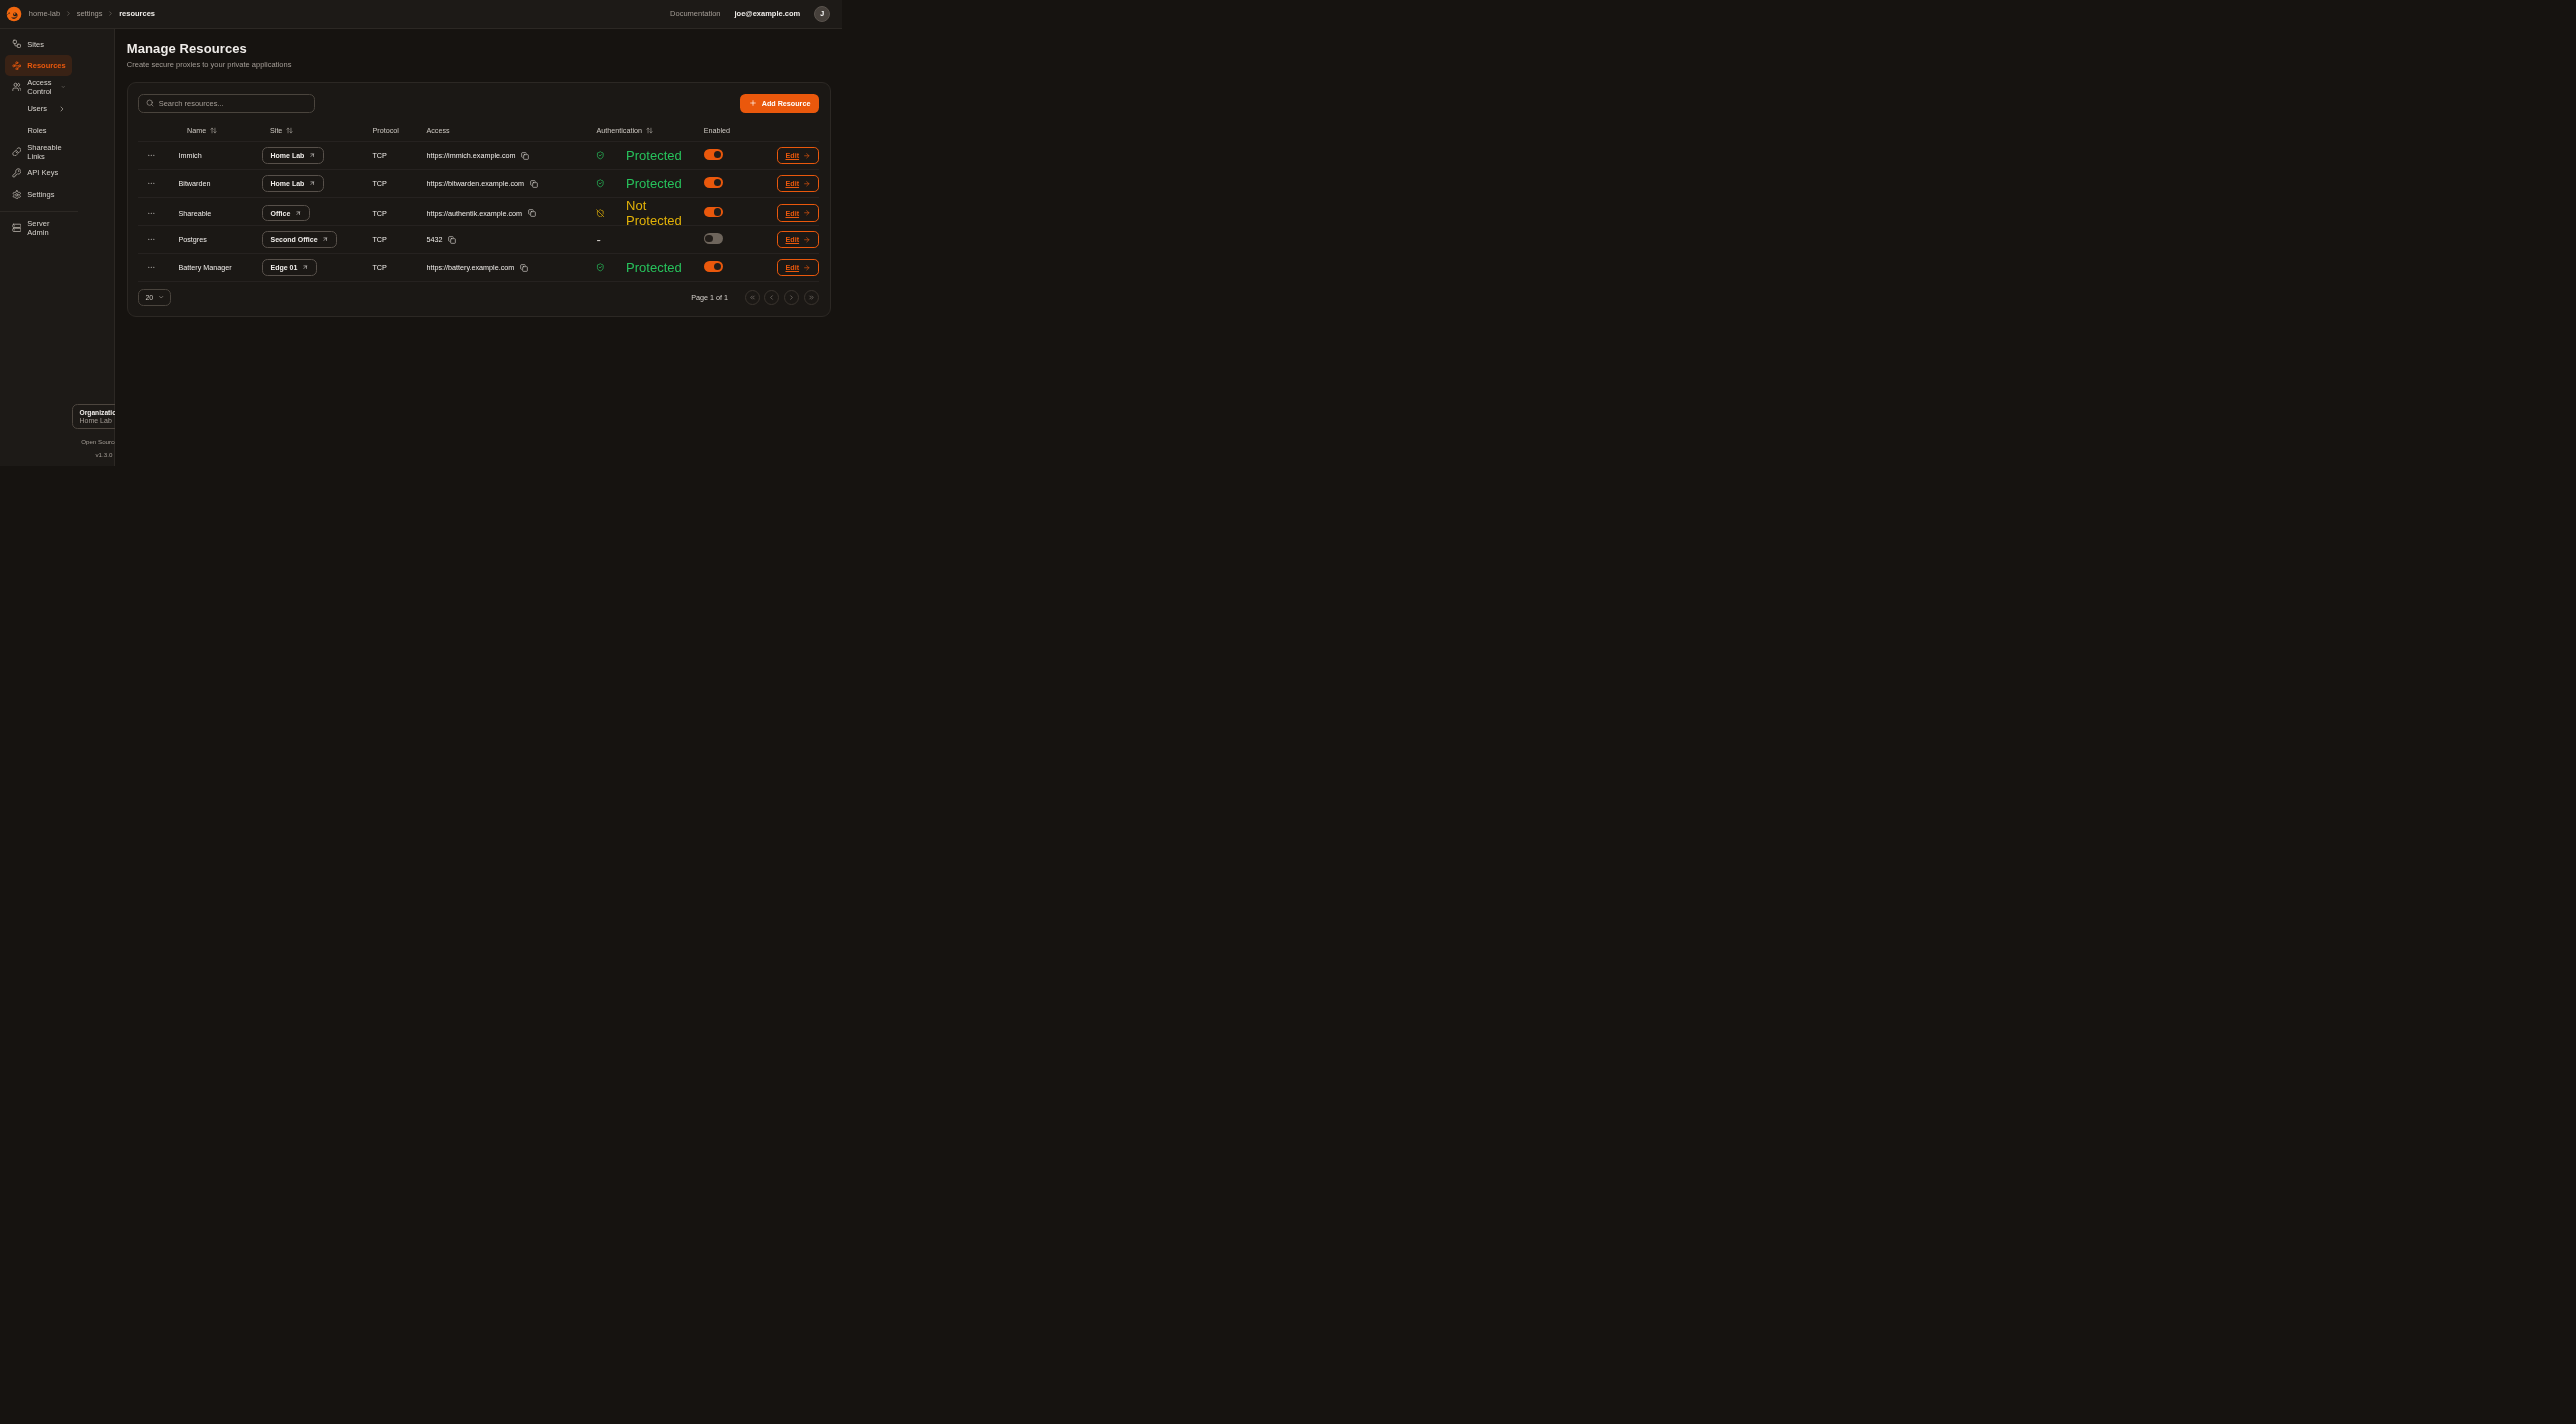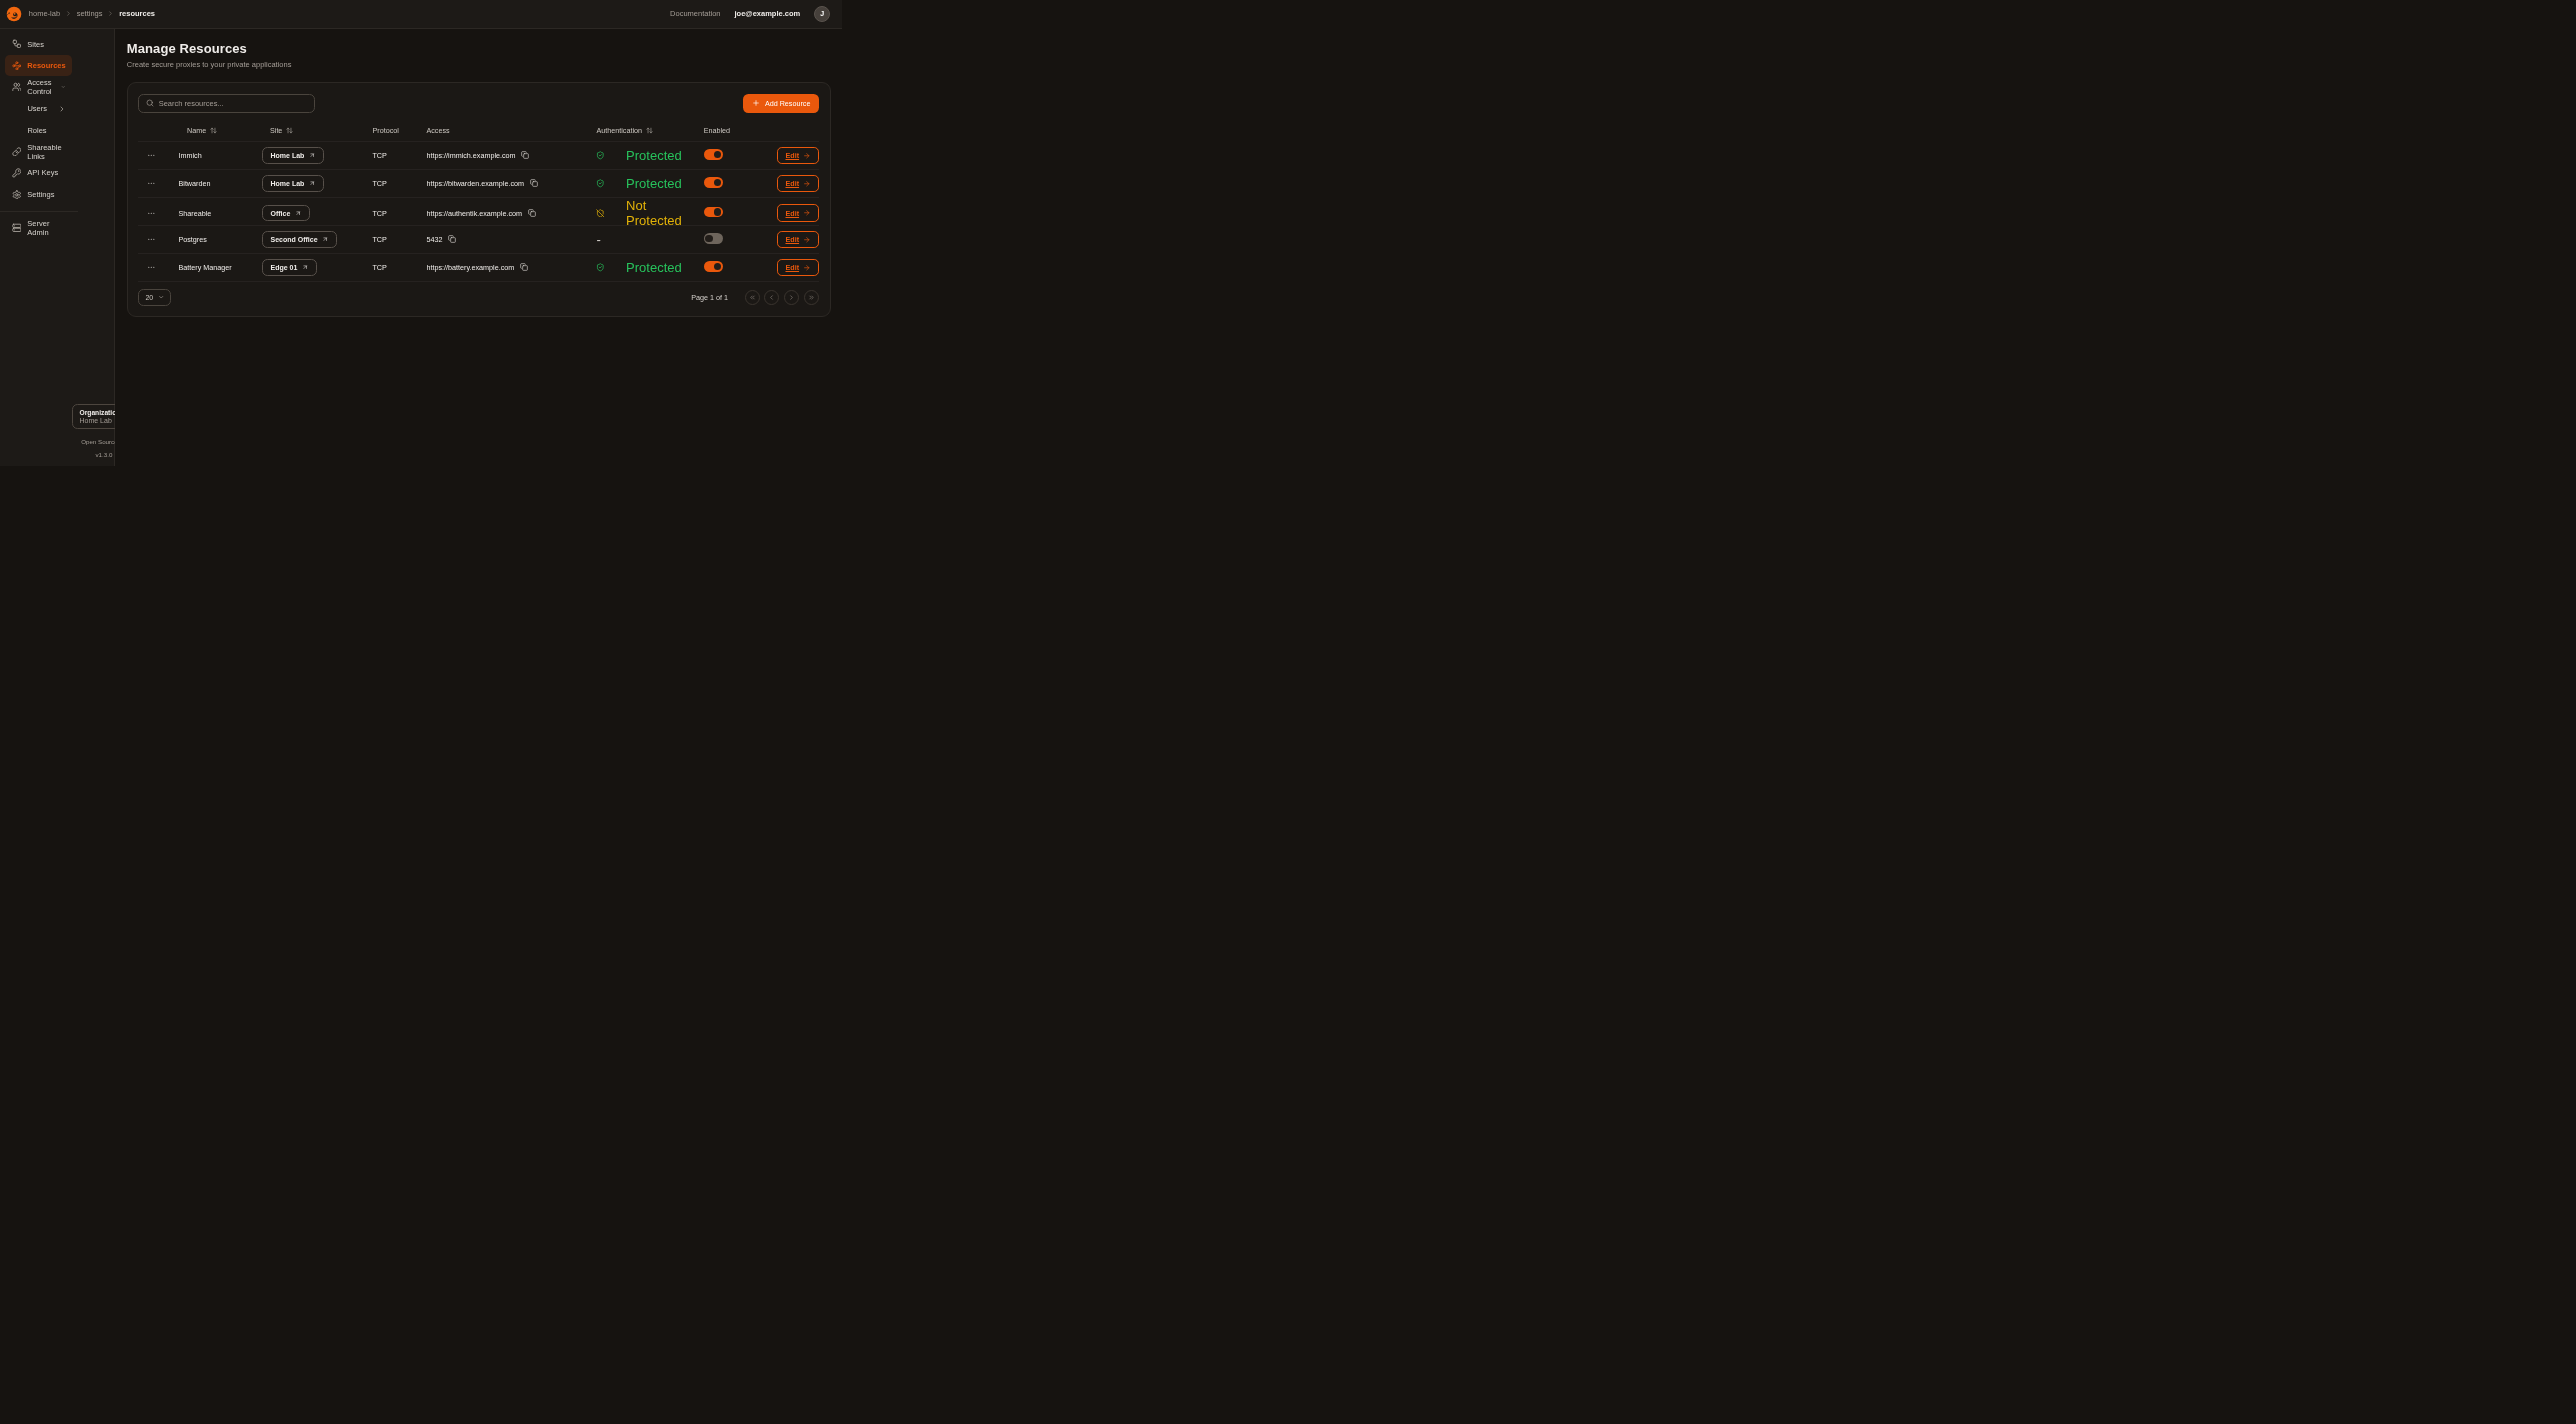--- a/index.html
+++ b/index.html
@@ -89,21 +89,21 @@
     display:flex;align-items:center;gap:4.8px;padding:0 6.4px;
   }
   .search-box .i{width:8px;height:8px;color:var(--text-muted)}
   .search-box input{
     background:transparent;border:none;outline:none;color:var(--text);font-size:7.5px;flex:1;
     font-family:inherit;
   }
   .search-box input::placeholder{color:var(--text-muted)}
   .add-btn{
     height:19.3px;background:var(--orange);color:#fff;border-radius:5.4px;padding:0 8.6px;
-    display:flex;align-items:center;gap:4.8px;font-size:7.2px;font-weight:400;
+    display:flex;align-items:center;gap:4.8px;font-size:7.2px;font-weight:700;
   }
   .add-btn .i{width:8px;height:8px}
 
   
   .tgrid{display:grid;grid-template-columns:40px 84px 110px 54px 161px 113px 77px 1fr;align-items:center}
   .thead{height:21.5px;color:#cdc8c2;font-size:7.2px;border-bottom:0.5px solid var(--row-line)}
   .th{display:flex;align-items:center;gap:3.8px}
   .th .i{width:7px;height:7px;color:#b9b3ac}
   .th.c-name{padding-left:8.6px}
   .th.c-site{padding-left:7.5px}
@@ -112,21 +112,21 @@
   .trow{height:28px;border-bottom:0.5px solid var(--row-line)}
   .cell{font-size:7.2px;color:var(--text)}
   .cell.menu{padding-left:8.6px;display:flex}
   .menu-btn{color:#d6d2cd;display:flex;align-items:center}
   .menu-btn .i{width:8.6px;height:8.6px}
   .site-pill{
     display:inline-flex;align-items:center;gap:4.8px;border:0.5px solid #57504a;border-radius:5.4px;
     padding:3.8px 7px;color:var(--text);font-size:7px;font-weight:600;
   }
   .site-pill .i{width:6.4px;height:6.4px}
-  .cell.access{display:flex;gap:5.9px}
+  .cell.access{display:flex;align-items:center;gap:5.9px}
   .copy-btn{color:#d6d2cd;display:flex}
   .copy-btn .i{width:8px;height:8px}
   .auth-badge{display:inline-flex;align-items:center;gap:21px;padding-left:9px;font-size:13px}
   .auth-badge .i{width:8.6px;height:8.6px;display:none}
   .auth-badge.auth-protected{color:var(--green)}
   .auth-badge.auth-protected .shield-check{display:block}
   .auth-badge.auth-not_protected{color:var(--yellow)}
   .auth-badge.auth-not_protected .shield-off{display:block}
   .auth-badge.auth-none{color:var(--text-soft)}
   .cell.enabled{padding-left:3.2px}

